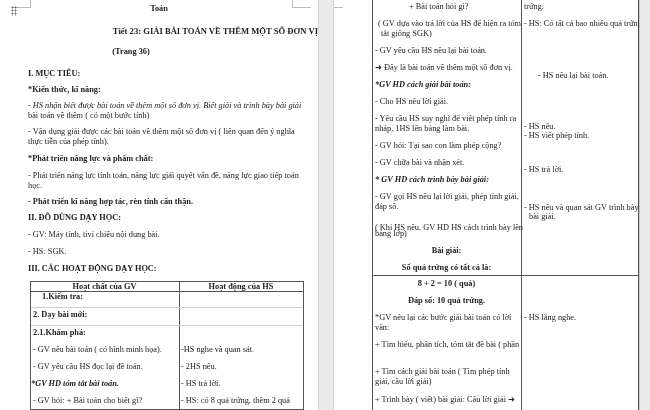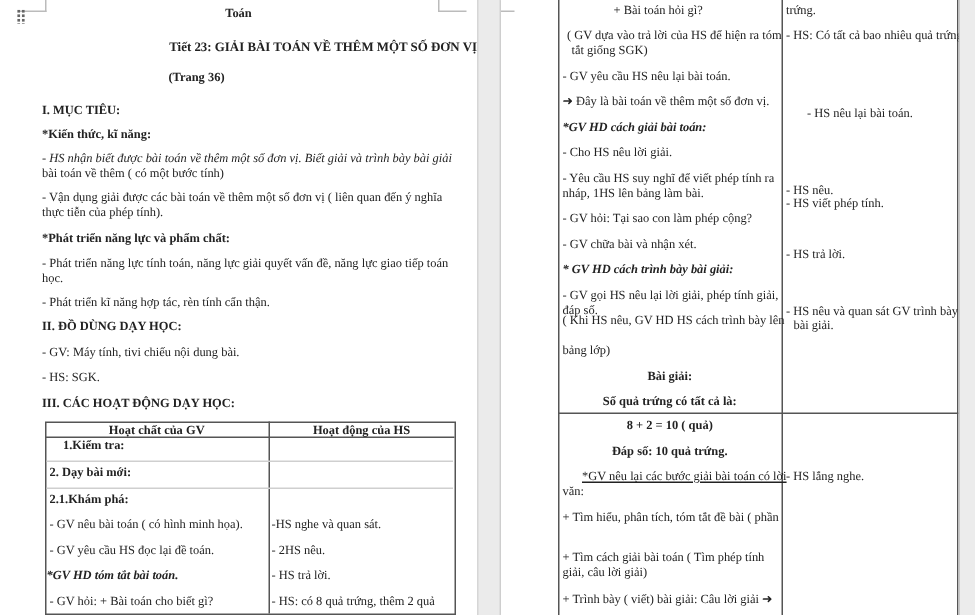--- a/index.html
+++ b/index.html
@@ -52,21 +52,21 @@
 
   <p class="p b" style="left:28px;top:69px;">I. MỤC TIÊU:</p>
   <p class="p b" style="left:28px;top:85px;">*Kiến thức, kĩ năng:</p>
   <p class="p" style="left:28px;top:101px;font-style:italic;">- HS nhận biết được bài toán về thêm một số đơn vị. Biết giải và trình bày bài giải</p>
   <p class="p" style="left:28px;top:111px;">bài toán về thêm ( có một bước tính)</p>
   <p class="p" style="left:28px;top:127px;">- Vận dụng giải được các bài toán về thêm một số đơn vị ( liên quan đến ý nghĩa</p>
   <p class="p" style="left:28px;top:137px;">thực tiễn của phép tính).</p>
   <p class="p b" style="left:28px;top:154px;">*Phát triển năng lực và phẩm chất:</p>
   <p class="p" style="left:28px;top:171px;">- Phát triển năng lực tính toán, năng lực giải quyết vấn đề, năng lực giao tiếp toán</p>
   <p class="p" style="left:28px;top:181px;">học.</p>
-  <p class="p" style="left:28px;top:197px;">- Phát triển kĩ năng hợp tác, rèn tính cẩn thận.</p>
+  <p class="p" style="left:28px;top:197px;font-weight:bold;">- Phát triển kĩ năng hợp tác, rèn tính cẩn thận.</p>
 
   <p class="p b" style="left:28px;top:213px;">II. ĐỒ DÙNG DẠY HỌC:</p>
   <p class="p" style="left:28px;top:230px;">- GV: Máy tính, tivi chiếu nội dung bài.</p>
   <p class="p" style="left:28px;top:247px;">- HS: SGK.</p>
 
   <p class="p b" style="left:28px;top:264px;">III. CÁC HOẠT ĐỘNG DẠY HỌC:</p>
 
   <div class="tbl" style="left:30px;top:281px;width:272px;height:127px;"></div>
   <div class="vline" style="left:179px;top:281px;height:128px;"></div>
   <div class="hline" style="left:30px;top:291px;width:273px;"></div>
@@ -107,27 +107,27 @@
   <p class="p" style="left:41px;top:46px;">- GV yêu cầu HS nêu lại bài toán.</p>
   <p class="p b i" style="left:41px;top:80px;">*GV HD cách giải bài toán:</p>
   <p class="p" style="left:41px;top:97px;">- Cho HS nêu lời giải.</p>
   <p class="p" style="left:41px;top:114px;">- Yêu cầu HS suy nghĩ để viết phép tính ra</p>
   <p class="p" style="left:41px;top:124px;">nháp, 1HS lên bảng làm bài.</p>
   <p class="p" style="left:41px;top:141px;">- GV hỏi: Tại sao con làm phép cộng?</p>
   <p class="p" style="left:41px;top:158px;">- GV chữa bài và nhận xét.</p>
   <p class="p b i" style="left:41px;top:175px;">* GV HD cách trình bày bài giải:</p>
   <p class="p" style="left:41px;top:192px;">- GV gọi HS nêu lại lời giải, phép tính giải,</p>
   <p class="p" style="left:41px;top:202px;">đáp số.</p>
-  <p class="p" style="left:41px;top:209px;">( Khi HS nêu, GV HD HS cách trình bày lên</p>
+  <p class="p" style="left:41px;top:223px;">( Khi HS nêu, GV HD HS cách trình bày lên</p>
   <p class="p" style="left:41px;top:229px;">bảng lớp)</p>
   <p class="p b c" style="left:38px;width:149px;top:246px;">Bài giải:</p>
   <p class="p b c" style="left:38px;width:149px;top:263px;">Số quả trứng có tất cả là:</p>
   <p class="p b c" style="left:38px;width:149px;top:279px;">8 + 2 = 10 ( quả)</p>
   <p class="p b c" style="left:38px;width:149px;top:296px;">Đáp số: 10 quả trứng.</p>
-  <p class="p" style="left:54px;top:313px;text-decoration:underline;">*GV nêu lại các bước giải bài toán có lời</p>
+  <p class="p" style="left:41px;top:313px;">*GV nêu lại các bước giải bài toán có lời</p>
   <p class="p" style="left:41px;top:323px;">văn:</p>
   <p class="p" style="left:41px;top:340px;">+ Tìm hiểu, phân tích, tóm tắt đề bài ( phần</p>
   <p class="p" style="left:41px;top:367px;">+ Tìm cách giải bài toán ( Tìm phép tính</p>
   <p class="p" style="left:41px;top:377px;">giải, câu lời giải)</p>
   <p class="p" style="left:41px;top:395px;">+ Trình bày ( viết) bài giải: Câu lời giải ➜</p>
 
   <p class="p" style="left:190px;top:2px;">trứng.</p>
   <p class="p" style="left:190px;top:19px;">- HS: Có tất cả bao nhiêu quả trứng.</p>
   <p class="p" style="left:204px;top:71px;">- HS nêu lại bài toán.</p>
   <p class="p" style="left:190px;top:122px;">- HS nêu.</p>

